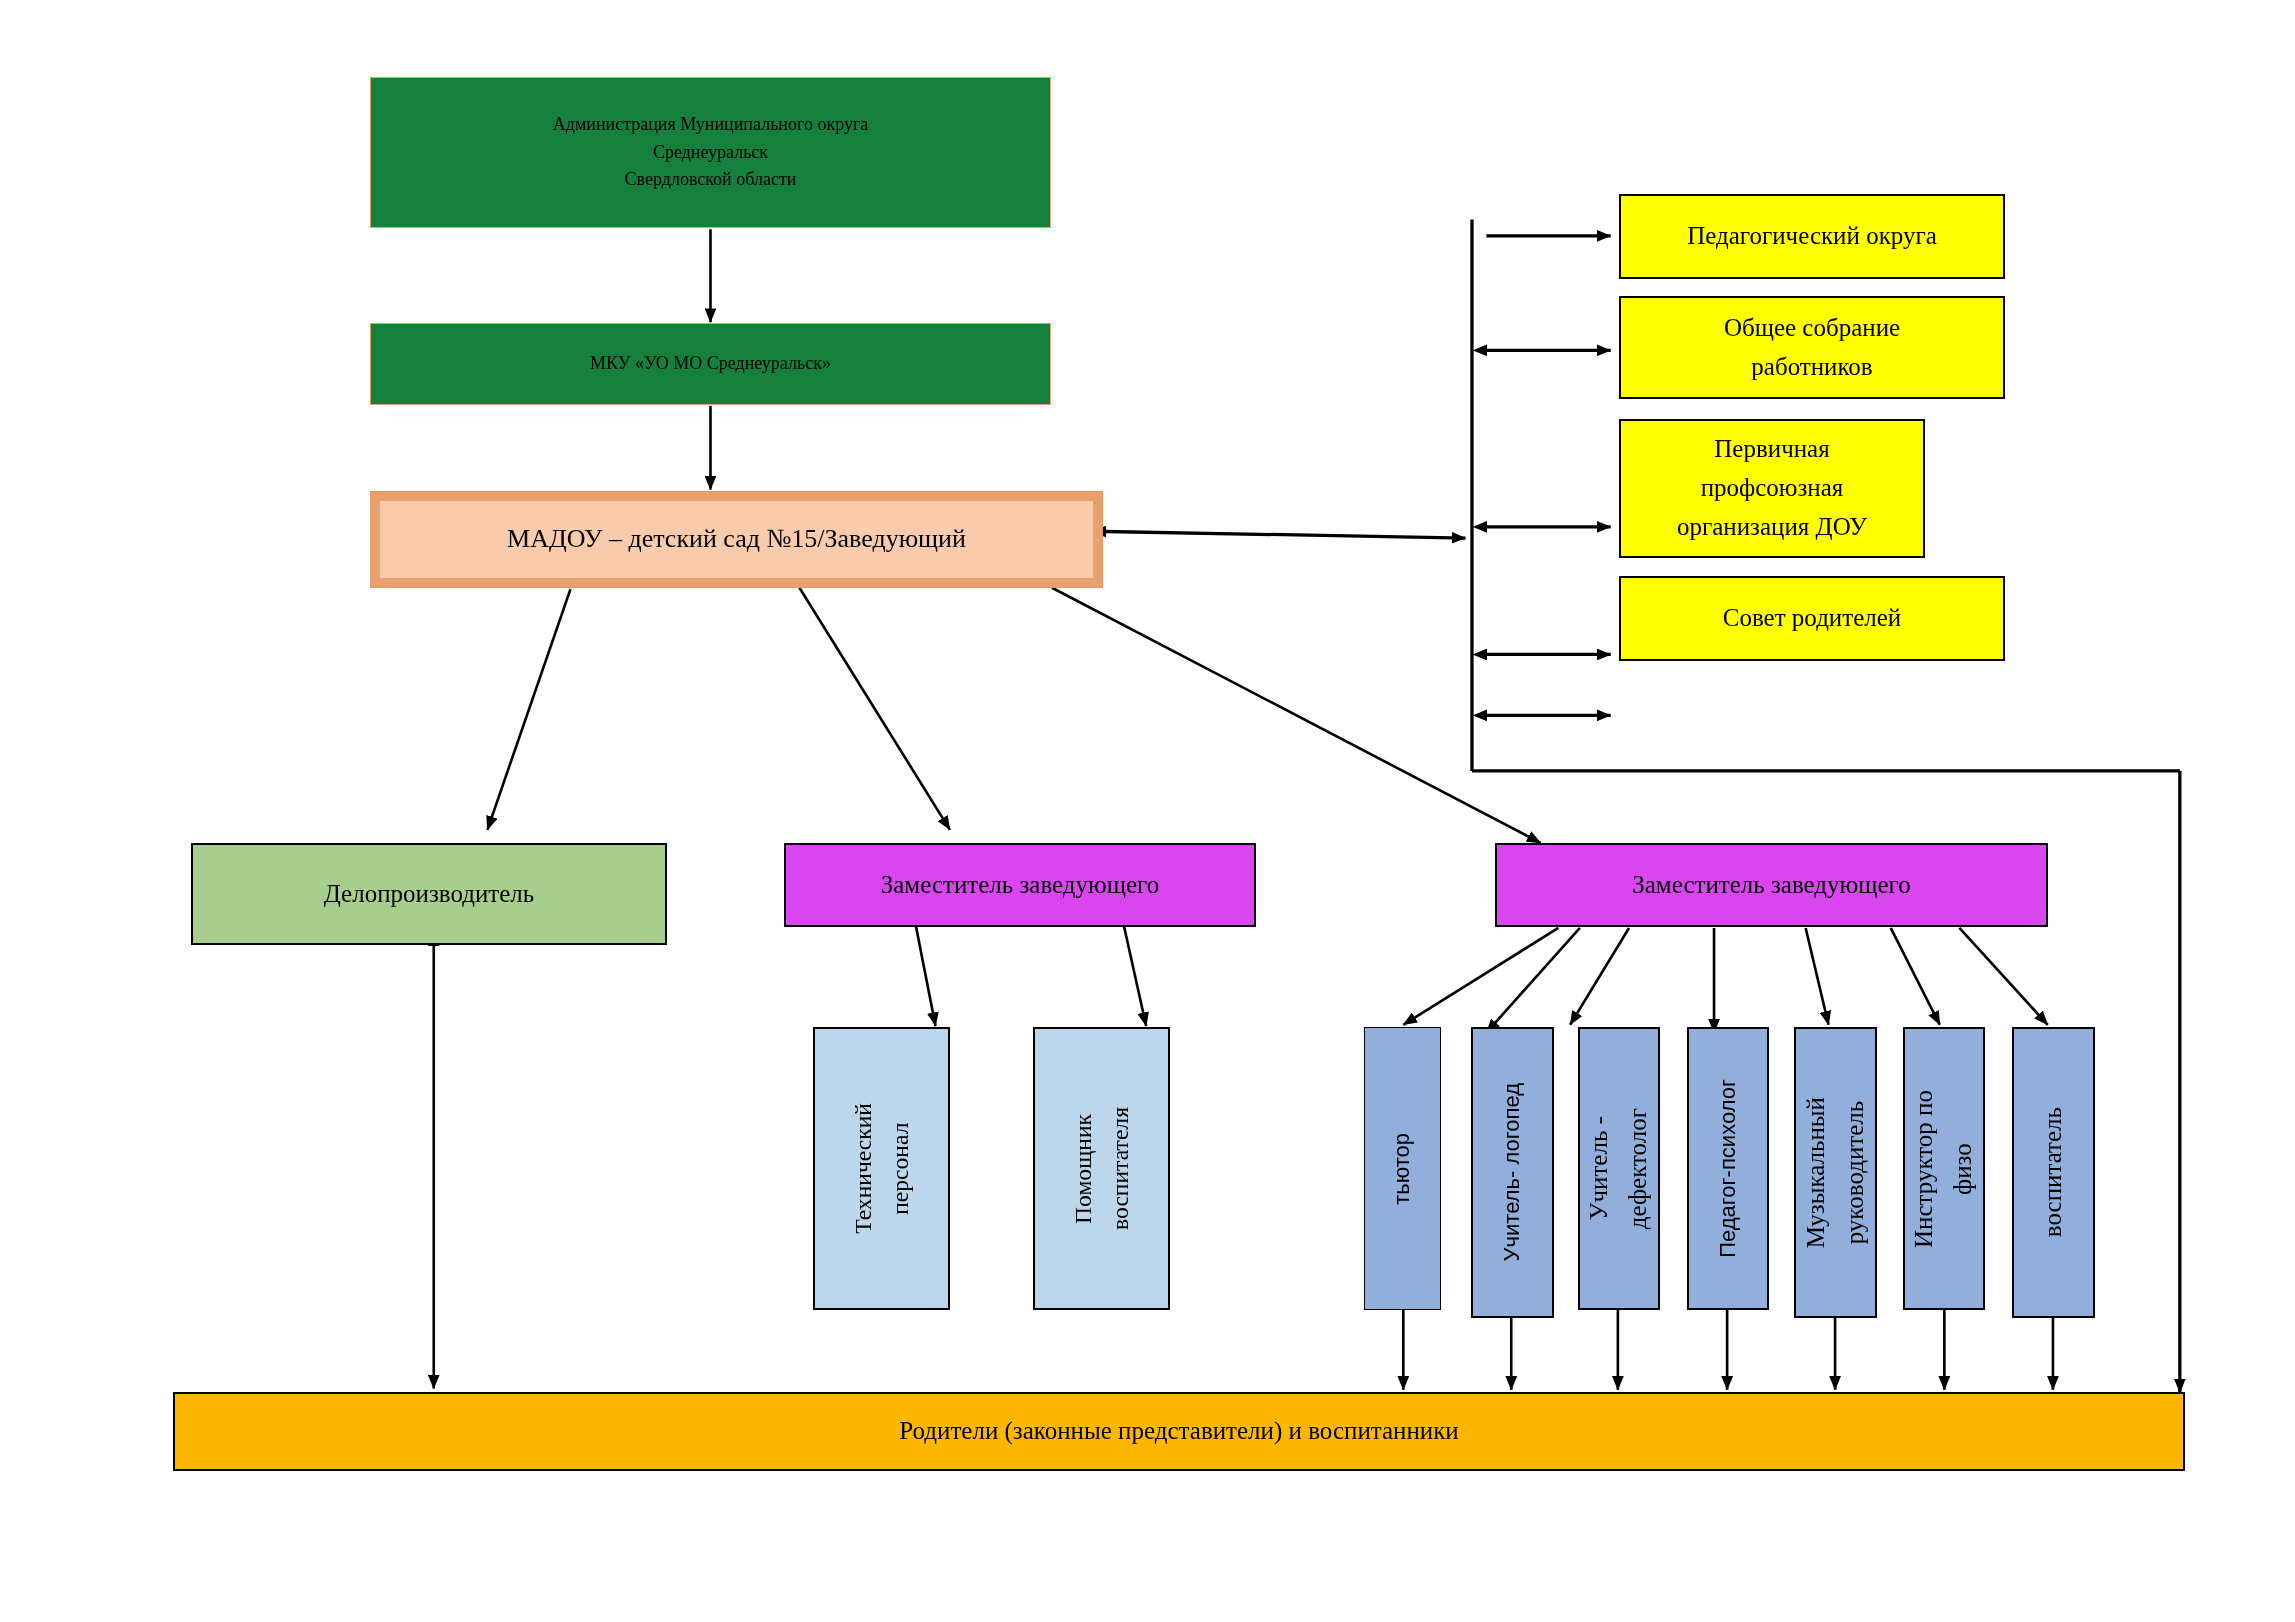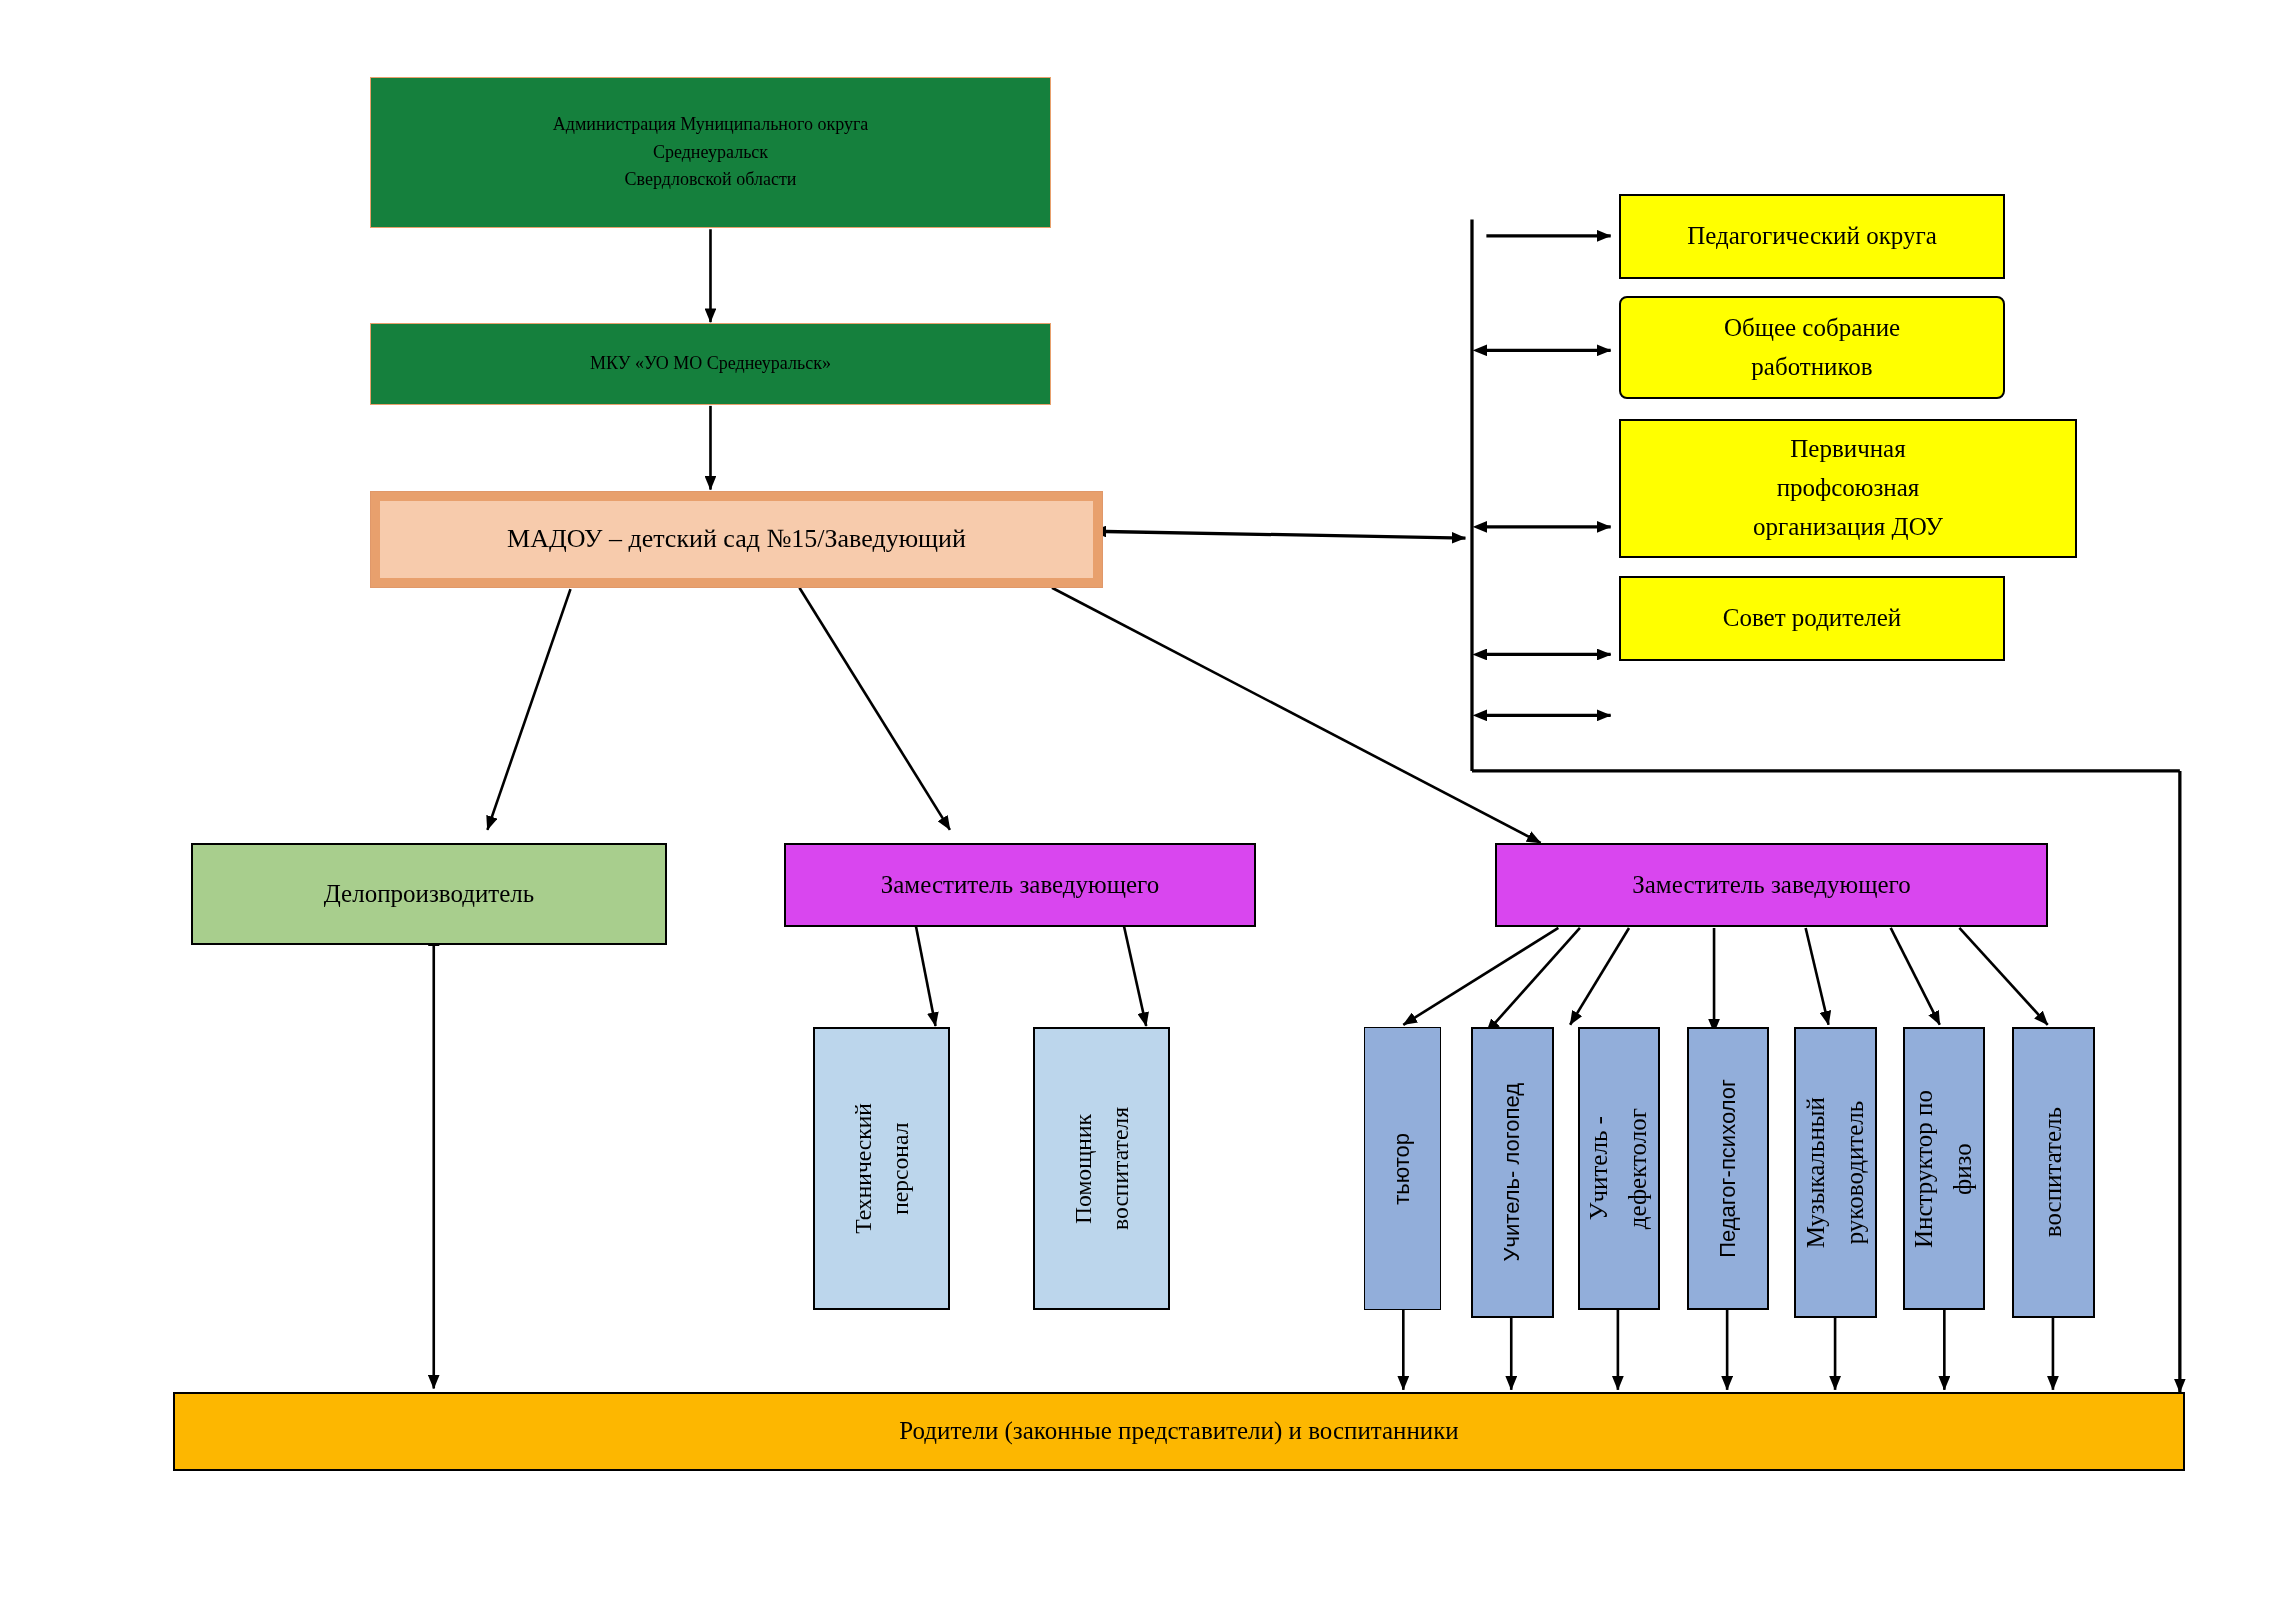--- a/index.html
+++ b/index.html
@@ -114,25 +114,25 @@
 
   <div class="box orange-framed" style="left:370px;top:491px;width:733px;height:97px;">
     <div class="inner">
       <span>МАДОУ – детский сад №15/Заведующий</span>
     </div>
   </div>
 
   <div class="box yellow" style="left:1619px;top:194px;width:386px;height:85px;">
     <span style="white-space:pre-line;">Педагогический округа</span>
   </div>
-  <div class="box yellow" style="left:1619px;top:296px;width:386px;height:103px;border-radius:8px;">
+  <div class="box yellow" style="left:1619px;top:296px;width:386px;height:103px;">
     <span style="white-space:pre-line;">Общее собрание
 работников</span>
   </div>
-  <div class="box yellow" style="left:1619px;top:419px;width:458px;height:139px;">
+  <div class="box yellow" style="left:1619px;top:419px;width:306px;height:139px;">
     <span style="white-space:pre-line;">Первичная
 профсоюзная
 организация ДОУ</span>
   </div>
   <div class="box yellow" style="left:1619px;top:576px;width:386px;height:85px;">
     <span style="white-space:pre-line;">Совет родителей</span>
   </div>
 
   <div class="box green" style="left:191px;top:843px;width:476px;height:102px;font-family:Liberation Serif, serif;">
     <span>Делопроизводитель</span>

